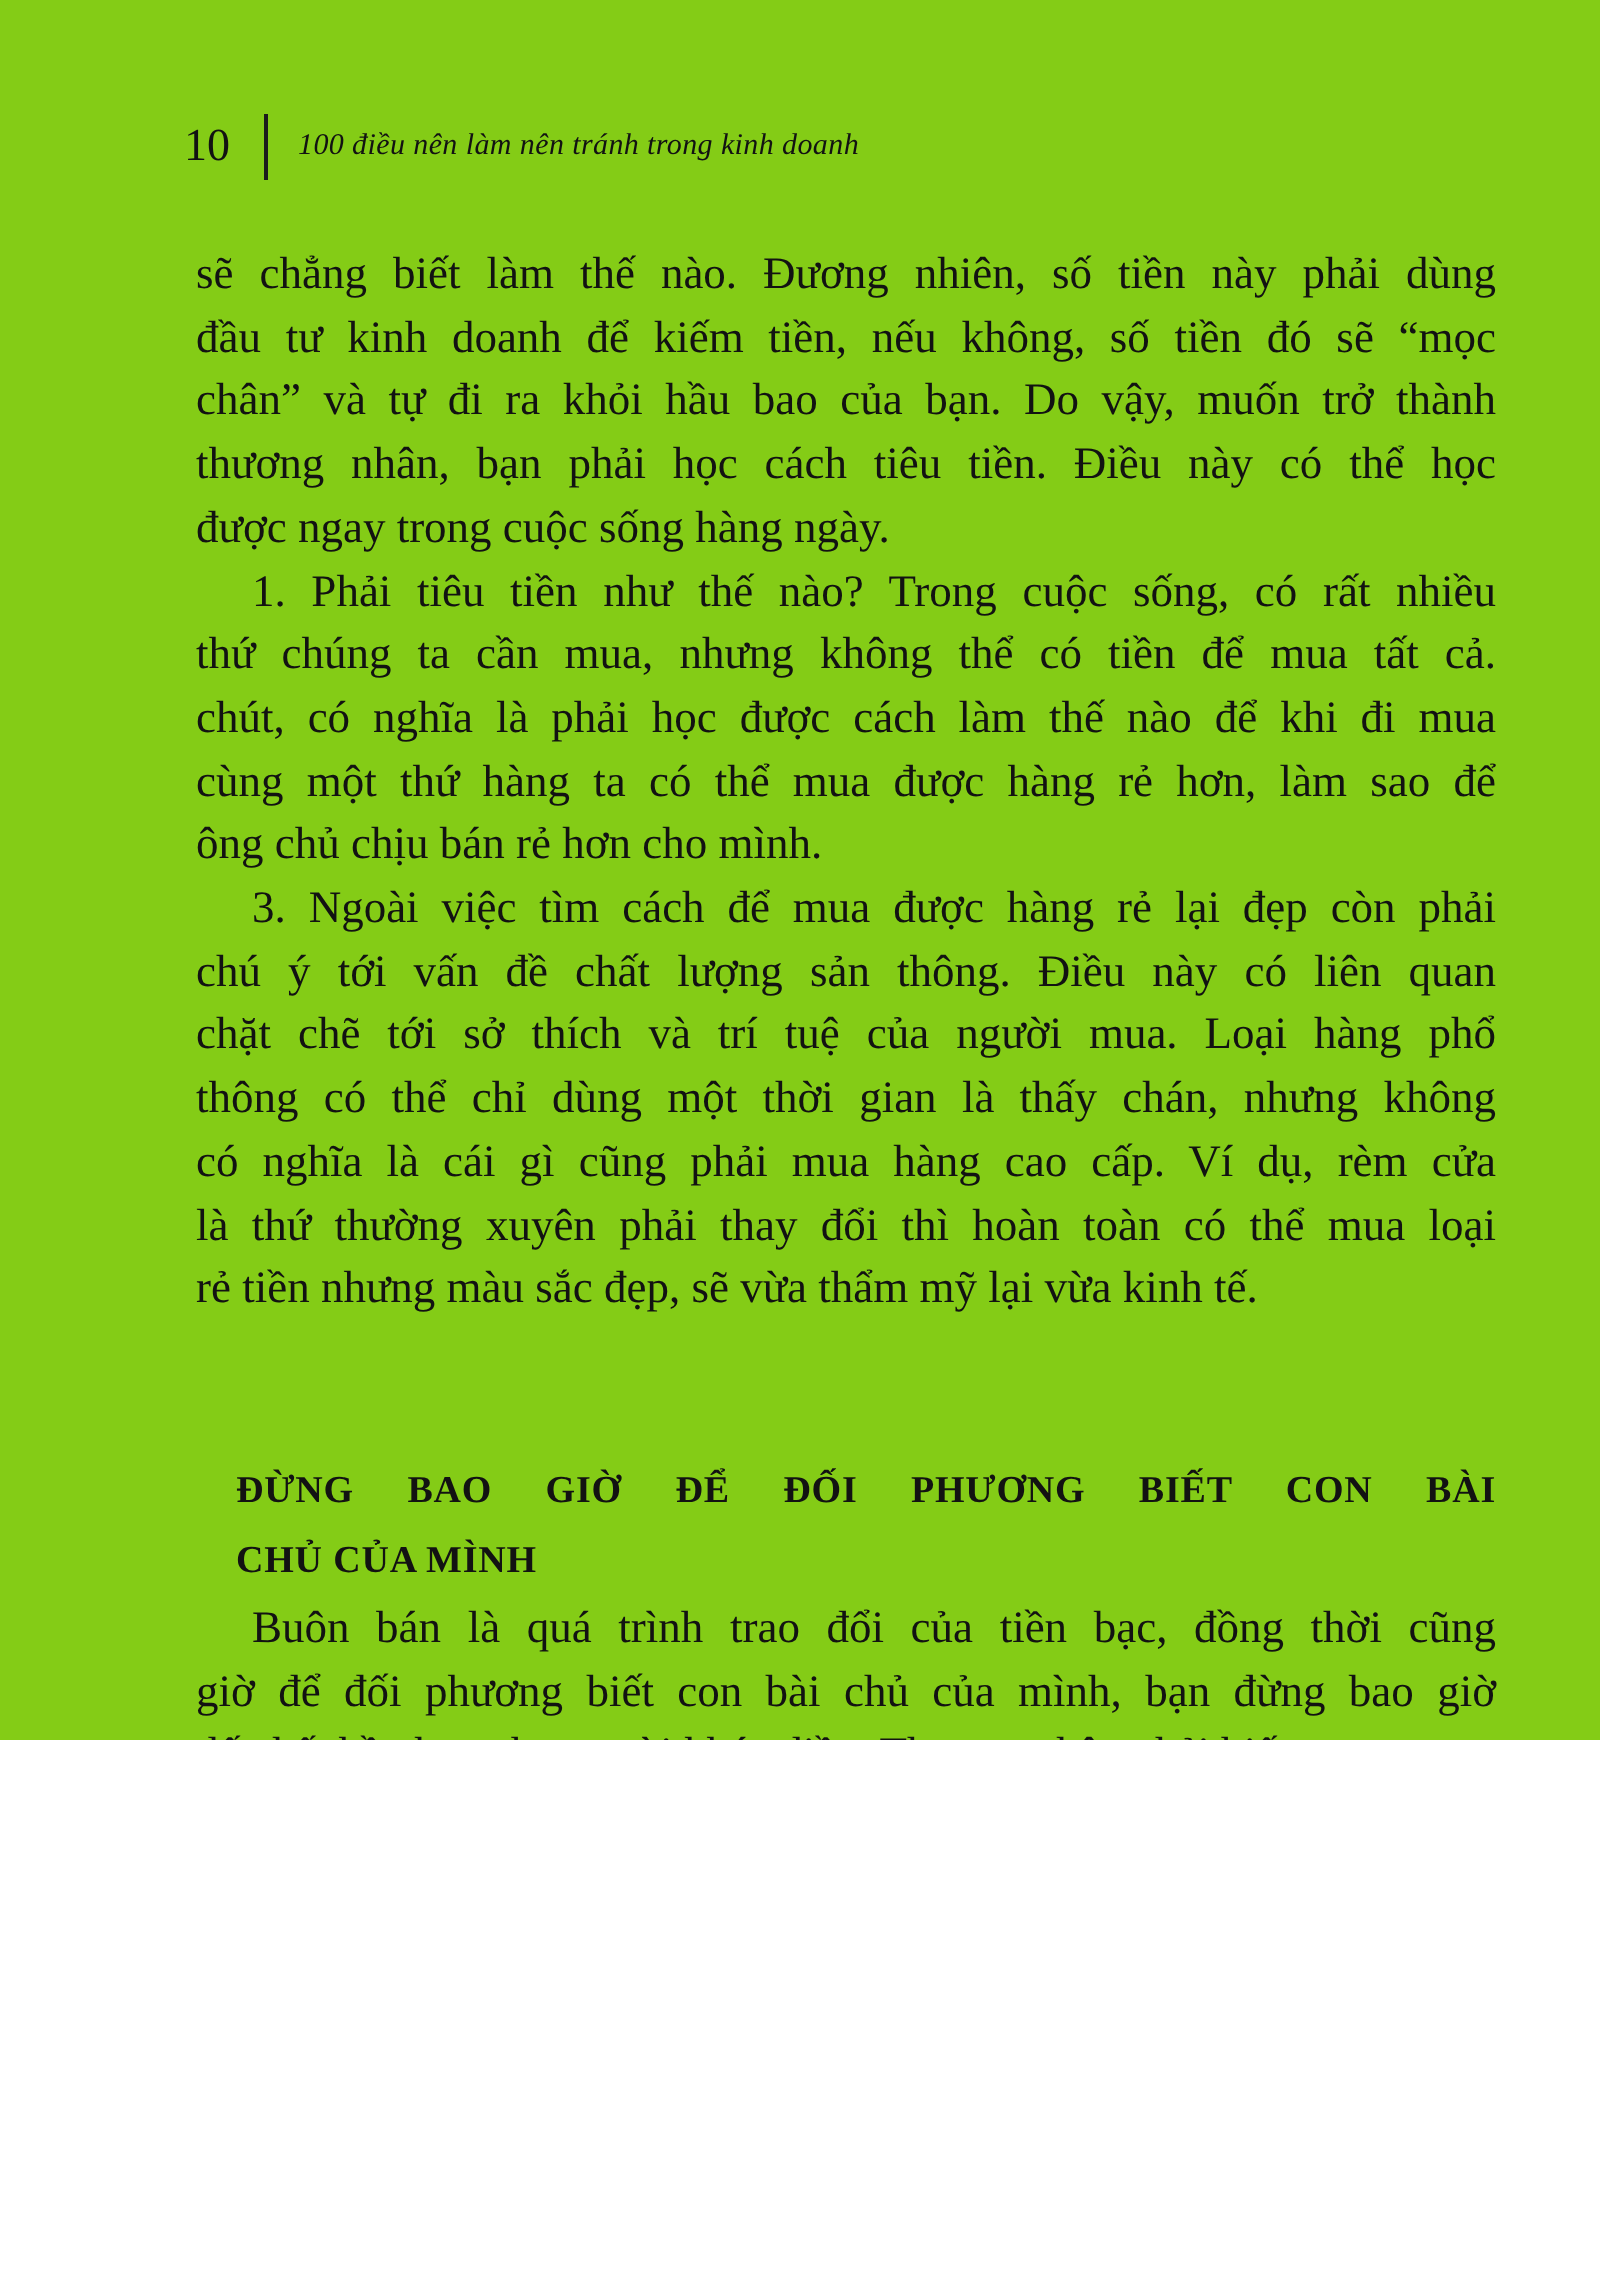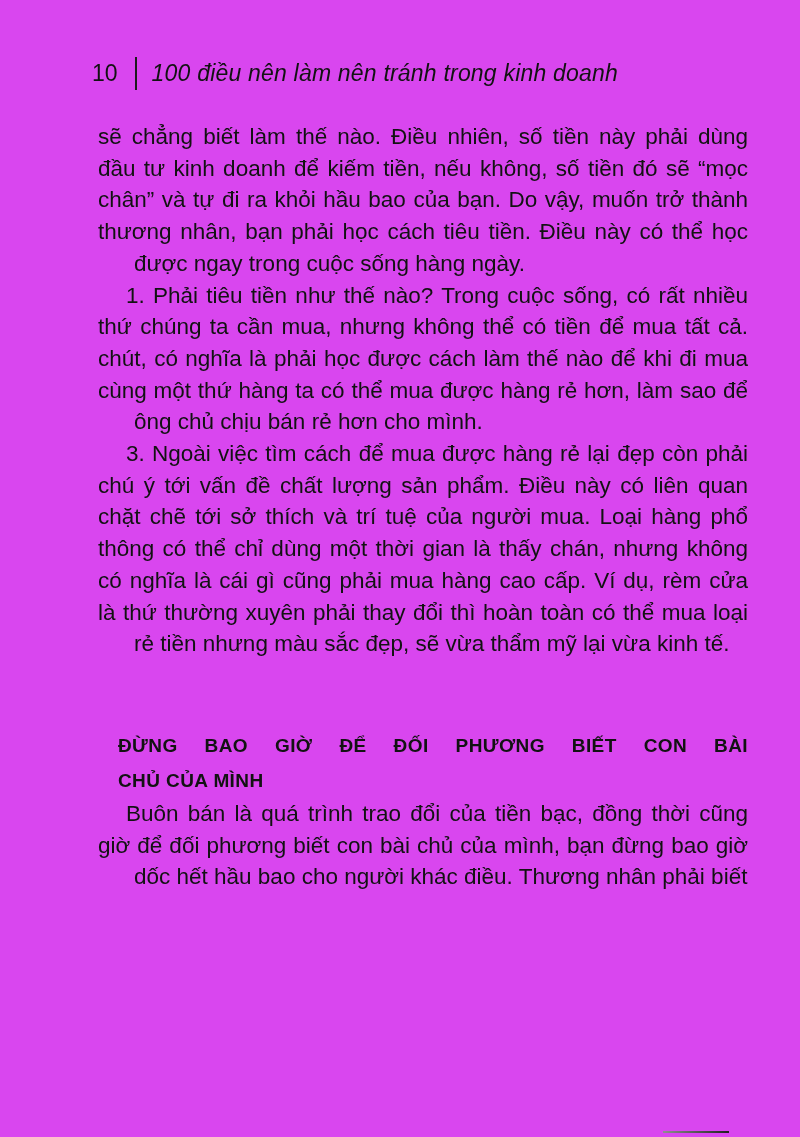--- a/index.html
+++ b/index.html
@@ -1,61 +1,61 @@
 <!DOCTYPE html>
 <html lang="vi"><head>
 <meta charset="utf-8">
 <style>
   html, body { margin: 0; padding: 0; background: #ffffff; }
   .page {
     position: relative;
     width: 800px;
-    height: 1137px;
+    height: 870px;
     background: #fefefdx;
-    background-color: #d946ef;
-    font-family: Liberation Sans, sans-serif;
+    background-color: #84cc16;
+    font-family: Liberation Serif, serif;
     color: #121212;
     overflow: hidden;
   }
   
   .header {
     position: absolute;
     top: 56px;
     left: 92px;
     display: flex;
     align-items: center;
   }
   .page-num { font-size: 23px; line-height: 34px; }
   .header-divider {
     width: 2px;
     height: 33px;
     background: #1c1c1c;
     margin: 0 15px 0 17px;
   }
   .running-title {
     font-style: italic;
-    font-size: 23px;
+    font-size: 15px;
     line-height: 34px;
     letter-spacing: 0.2px;
   }
   
   .body-col {
     position: absolute;
     top: 121px;
     left: 98px;
     width: 650px;
   }
   .para { margin: 0; }
   .ln {
     font-size: 22.5px;
     line-height: 31.7px;
     text-align: justify;
     text-align-last: justify;
   }
-  .ln-last { text-align-last: left; margin-left: 36px; }
+  .ln-last { text-align-last: left; }
   .fi { padding-left: 28px; }
   
   .heading {
     margin-top: 68px;
     padding-left: 20px;
   }
   .h-ln {
     font-weight: 700;
     font-size: 19px;
     line-height: 35px;
@@ -79,39 +79,39 @@
 
   <div class="header">
     <span class="page-num">10</span>
     <span class="header-divider"></span>
     <span class="running-title">100 điều nên làm nên tránh trong kinh doanh</span>
   </div>
 
   <div class="body-col">
 
     <div class="para">
-      <div class="ln">sẽ chẳng biết làm thế nào. Điều nhiên, số tiền này phải dùng</div>
+      <div class="ln">sẽ chẳng biết làm thế nào. Đương nhiên, số tiền này phải dùng</div>
       <div class="ln">đầu tư kinh doanh để kiếm tiền, nếu không, số tiền đó sẽ “mọc</div>
       <div class="ln">chân” và tự đi ra khỏi hầu bao của bạn. Do vậy, muốn trở thành</div>
       <div class="ln">thương nhân, bạn phải học cách tiêu tiền. Điều này có thể học</div>
       <div class="ln ln-last">được ngay trong cuộc sống hàng ngày.</div>
     </div>
 
     <div class="para">
       <div class="ln fi">1. Phải tiêu tiền như thế nào? Trong cuộc sống, có rất nhiều</div>
       <div class="ln">thứ chúng ta cần mua, nhưng không thể có tiền để mua tất cả.</div>
       <div class="ln">chút, có nghĩa là phải học được cách làm thế nào để khi đi mua</div>
       <div class="ln">cùng một thứ hàng ta có thể mua được hàng rẻ hơn, làm sao để</div>
       <div class="ln ln-last">ông chủ chịu bán rẻ hơn cho mình.</div>
     </div>
 
 
     <div class="para">
       <div class="ln fi">3. Ngoài việc tìm cách để mua được hàng rẻ lại đẹp còn phải</div>
-      <div class="ln">chú ý tới vấn đề chất lượng sản phẩm. Điều này có liên quan</div>
+      <div class="ln">chú ý tới vấn đề chất lượng sản thông. Điều này có liên quan</div>
       <div class="ln">chặt chẽ tới sở thích và trí tuệ của người mua. Loại hàng phổ</div>
       <div class="ln">thông có thể chỉ dùng một thời gian là thấy chán, nhưng không</div>
       <div class="ln">có nghĩa là cái gì cũng phải mua hàng cao cấp. Ví dụ, rèm cửa</div>
       <div class="ln">là thứ thường xuyên phải thay đổi thì hoàn toàn có thể mua loại</div>
       <div class="ln ln-last">rẻ tiền nhưng màu sắc đẹp, sẽ vừa thẩm mỹ lại vừa kinh tế.</div>
     </div>
 
     <div class="heading">
       <div class="h-ln h-first">ĐỪNG BAO GIỜ ĐỂ ĐỐI PHƯƠNG BIẾT CON BÀI</div>
       <div class="h-ln">CHỦ CỦA MÌNH</div>

